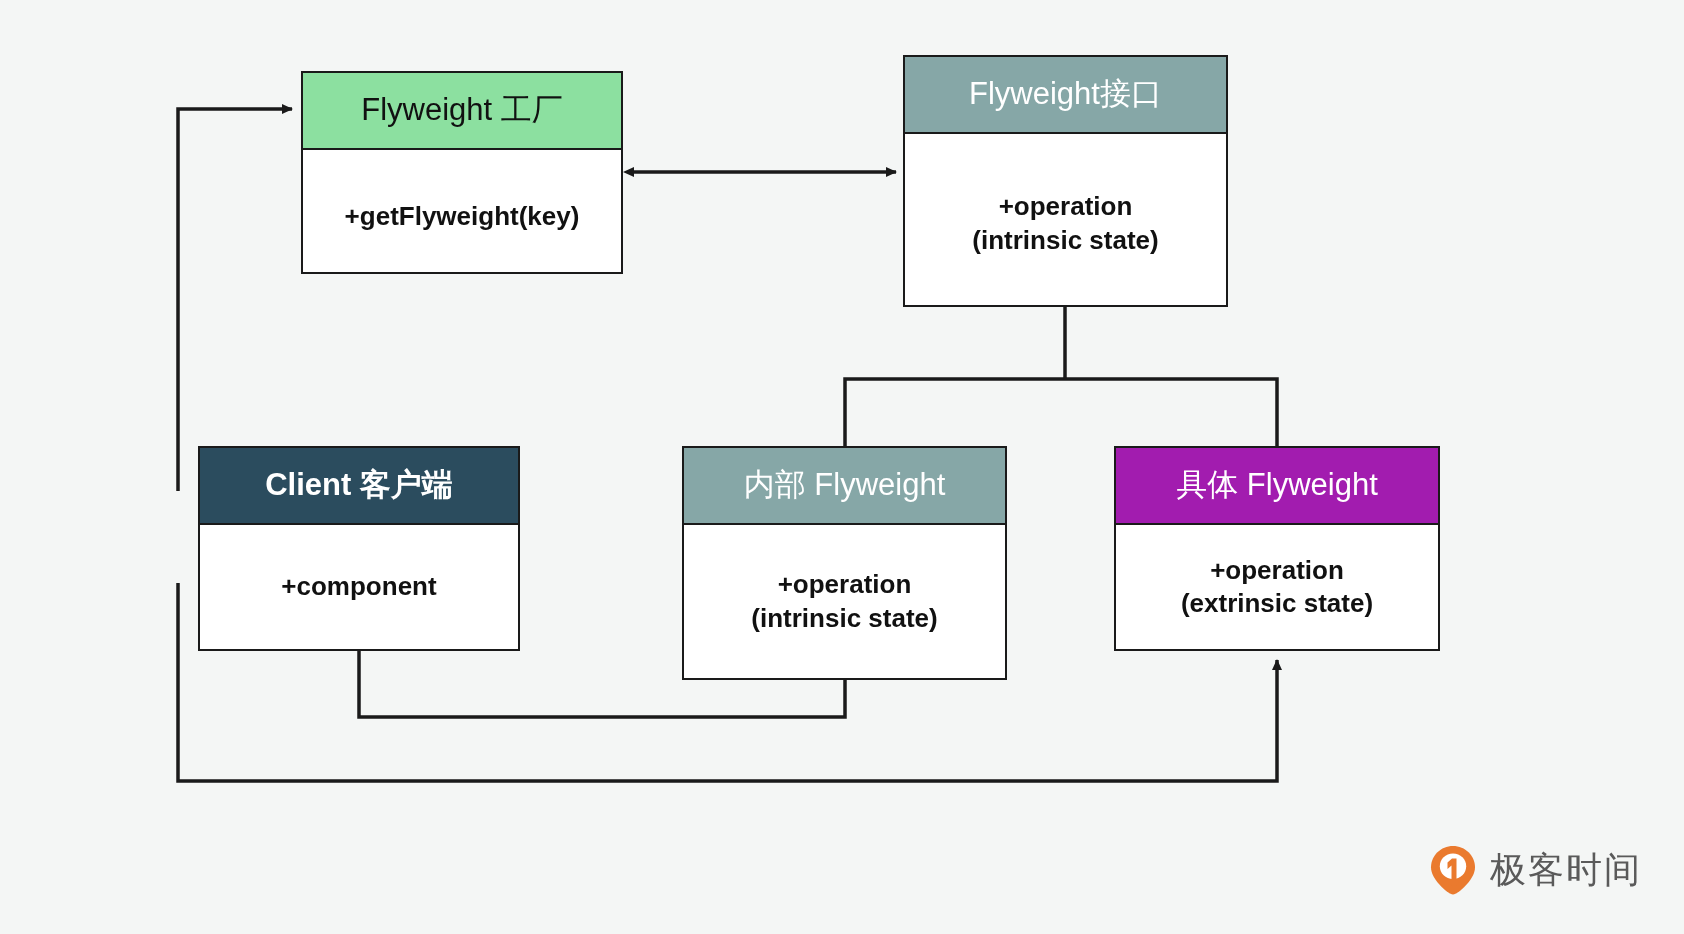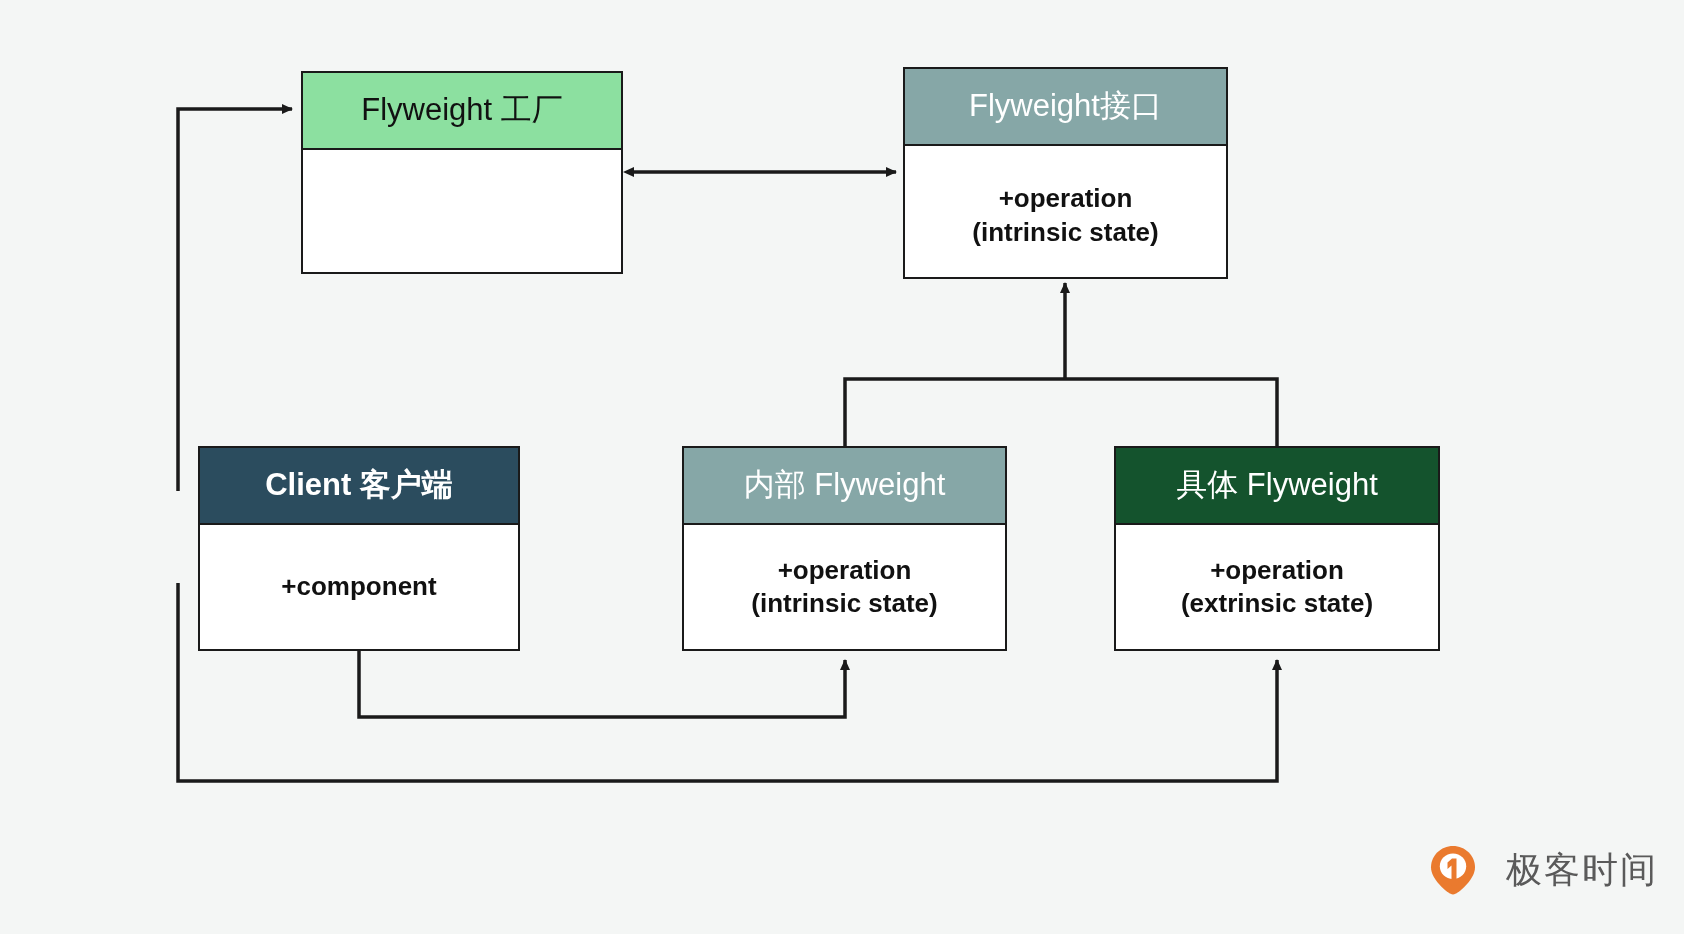--- a/index.html
+++ b/index.html
@@ -55,44 +55,44 @@
     line-height: 1.28;
     padding: 0 8px;
     box-sizing: border-box;
     white-space: pre-line;
   }
   
   #box-factory   { left: 301px; top: 71px;  width: 322px; height: 203px; gap: 12px; }
   #box-factory .uml-header { height: 77px; background: #8ce0a0; color: #111111; font-size: 31px; font-weight: normal; }
   #box-factory .uml-body   { font-size: 26px; }
 
-  #box-interface { left: 903px; top: 67px;  width: 325px; height: 212px; gap: 8px; }
+  #box-interface { left: 903px; top: 55px;  width: 325px; height: 252px; gap: 8px; }
   #box-interface .uml-header { height: 77px; background: #86a7a7; color: #ffffff; font-size: 31px; font-weight: normal; }
   #box-interface .uml-body   { font-size: 26px; }
 
   #box-client    { left: 198px; top: 446px; width: 322px; height: 205px; }
   #box-client .uml-header { height: 77px; background: #2b4c5e; color: #ffffff; font-size: 31px; font-weight: bold; }
   #box-client .uml-body   { font-size: 26px; border-radius: 8px; }
 
-  #box-inner     { left: 682px; top: 446px; width: 325px; height: 205px; }
+  #box-inner     { left: 682px; top: 446px; width: 325px; height: 234px; }
   #box-inner .uml-header { height: 77px; background: #86a7a7; color: #ffffff; font-size: 31px; font-weight: normal; }
   #box-inner .uml-body   { font-size: 26px; }
 
   #box-concrete  { left: 1114px; top: 446px; width: 326px; height: 205px; }
-  #box-concrete .uml-header { height: 77px; background: #14532d; color: #ffffff; font-size: 31px; font-weight: normal; }
+  #box-concrete .uml-header { height: 77px; background: #a21caf; color: #ffffff; font-size: 31px; font-weight: normal; }
   #box-concrete .uml-body   { font-size: 26px; }
 
   
   #watermark {
     position: absolute;
     left: 1430px;
     top: 845px;
     display: flex;
     align-items: center;
-    gap: 30px;
+    gap: 14px;
   }
   #watermark .wm-mark {
     width: 46px;
     height: 50px;
     position: relative;
   }
   #watermark .wm-text {
     font-size: 36px;
     color: #5a5a5a;
     font-family: "DejaVu Sans", "Liberation Sans", sans-serif;
@@ -125,20 +125,21 @@
       <path d="M 1065,379 L 1065,283" marker-end="url(#arrow-open)"></path>
 
       <path d="M 359,651 L 359,717 L 845,717 L 845,660" marker-end="url(#arrow-open)"></path>
 
       <path d="M 178,583 L 178,781 L 1277,781 L 1277,660" marker-end="url(#arrow-open)"></path>
     </g>
   </svg>
 
   <div class="uml-box" id="box-factory">
     <div class="uml-header">Flyweight 工厂</div>
+    <div class="uml-body">+getFlyweight(key)</div>
   </div>
 
   <div class="uml-box" id="box-interface">
     <div class="uml-header">Flyweight接口</div>
     <div class="uml-body">+operation
 (intrinsic state)</div>
   </div>
 
   <div class="uml-box" id="box-client">
     <div class="uml-header">Client 客户端</div>

